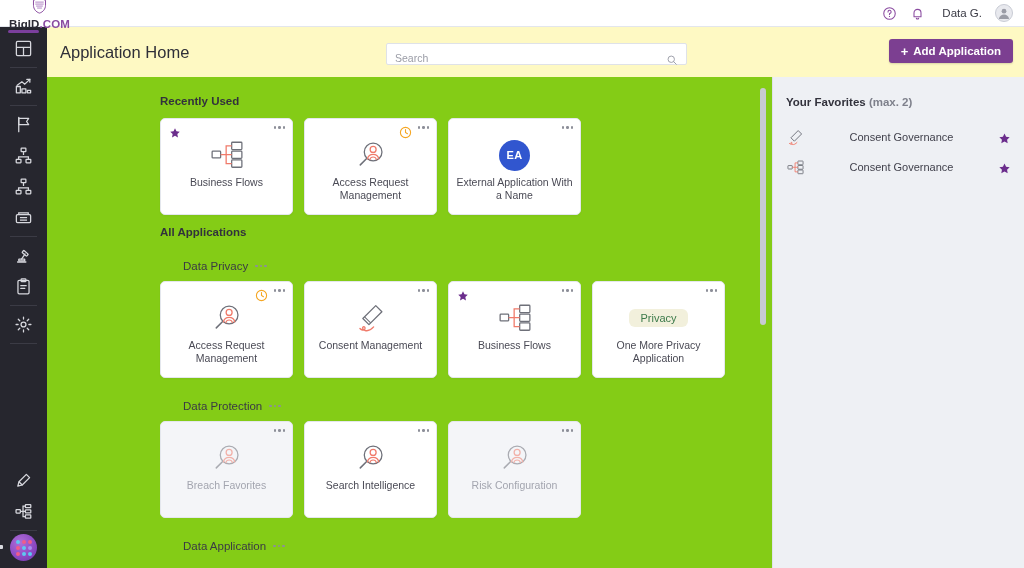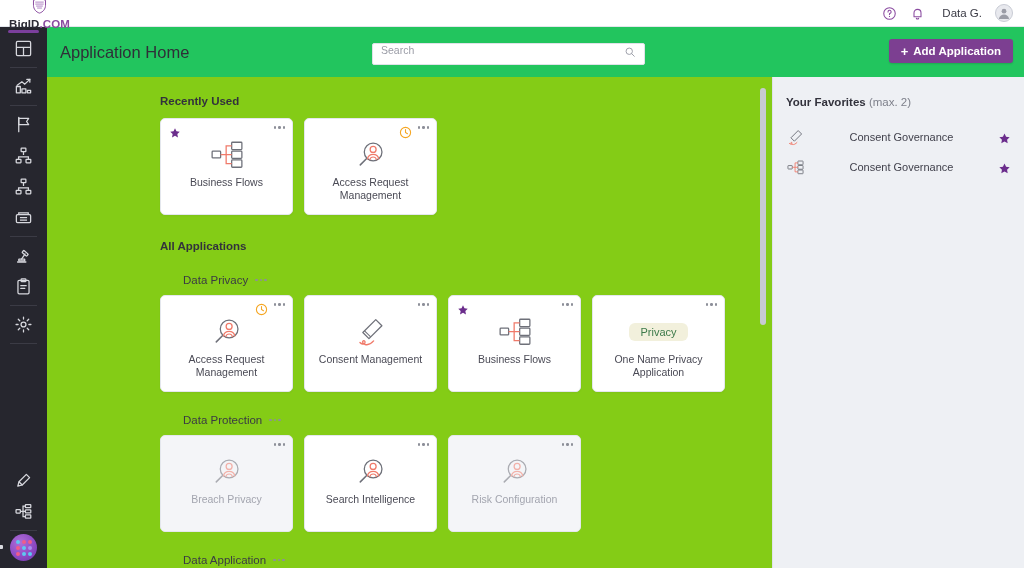--- a/index.html
+++ b/index.html
@@ -63,30 +63,30 @@
   .rail-bottom-dot i { width: 4px; height: 4px; border-radius: 50%; display:block; }
   .rail-leftdot {
     position: absolute; left: -11px; top: 11px;
     width: 4px; height: 4px; background: #d9dae0; border-radius: 1px;
   }
 
   
   .pagehead {
     position: absolute; top: 27px; left: 47px;
     width: 977px; height: 50px;
-    background: #22c55e;
+    background: #fef9c3;
     display: flex; align-items: center;
     z-index: 10;
   }
   .page-title { font-size: 16.5px; color: #2f2f38; padding-left: 13px; font-weight: normal; }
   .searchbox {
-    position: absolute; left: 325px; top: 16px;
-    width: 273px; height: 22px;
+    position: absolute; left: 339px; top: 16px;
+    width: 301px; height: 22px;
     background: #fff; border: 1px solid #dfe2e8; border-radius: 2px;
-    display: flex; align-items: flex-start;
+    display: flex; align-items: flex-end;
   }
   .searchbox input {
     flex: 1; border: 0; outline: 0; background: transparent;
     font-size: 10.5px; color: #4a4a55; padding: 0 8px;
     font-family: "Liberation Sans", sans-serif;
   }
   .searchbox input::placeholder { color: #9a9ca6; }
   .search-ic { width: 12px; height: 12px; color: #9a9ca6; margin-right: 8px; }
   .btn-add {
     position: absolute; right: 11px; top: 12px;
@@ -169,21 +169,21 @@
 
   
   .rightpanel {
     position: absolute; top: 77px; left: 772px;
     width: 252px; height: 491px;
     background: #eef0f4;
     border-left: 1px solid #e0e3e9;
     padding: 19px 13px 0 13px;
   }
   .fav-title { font-size: 11.5px; color: #32323c; font-weight: bold; margin-bottom: 14px; }
-  .fav-title .max { color: #7e808b; font-weight: normal; }
+  .fav-title .max { color: #7e808b; font-weight: bold; }
   .fav-row {
     display: flex; align-items: center; gap: 11px;
     height: 30px;
   }
   .fav-ic { width: 19px; height: 19px; display: flex; align-items: center; justify-content: center; }
   .fav-ic svg { display: block; }
   .fav-name { font-size: 11px; color: #41414c; flex: 1; text-align: center; }
   .fav-star { width: 13px; height: 13px; color: #6b2d8c; }
 </style>
 </head>
@@ -417,23 +417,35 @@
       <circle cx="22.5" cy="16.5" r="10.4" stroke="#6e7079" stroke-width="1.5"></circle>
       <path d="M14.6 24.4 7.4 31.6" stroke="#6e7079" stroke-width="1.8" stroke-linecap="round"></path>
       <circle cx="22.5" cy="13.4" r="3.5" stroke="#f07a6a" stroke-width="1.5"></circle>
       <path d="M15.8 24.6a6.9 6.9 0 0 1 13.4 0" stroke="#f07a6a" stroke-width="1.5" stroke-linecap="round"></path>
       <path d="M18.6 25.4a4 4 0 0 1 7.8 0" stroke="#f07a6a" stroke-width="1.3" stroke-linecap="round"></path>
     </svg>
             </span>
           </span>
     <span class="card-label">Access Request Management</span>
   </div>
+        <div class="card">
+
+    <span class="card-dots">
+            <i></i>
+            <i></i>
+            <i></i>
+          </span>
+    <span class="card-icon">
+            <span class="ea-avatar">EA</span>
+          </span>
+    <span class="card-label">External Application With a Name</span>
+  </div>
       </div>
 
-    <div class="sec-title" style="margin-top:25px">All Applications</div>
+    <div class="sec-title" style="margin-top:11px">All Applications</div>
 
     <div id="groups">
   <div>
     <div class="grp-row">
       <span class="grp-title">Data Privacy</span>
       <span class="dots-sm">
               <i></i>
               <i></i>
               <i></i>
             </span>
@@ -507,21 +519,21 @@
             <div class="card">
 
     <span class="card-dots">
                 <i></i>
                 <i></i>
                 <i></i>
               </span>
     <span class="card-icon">
                 <span class="badge-privacy">Privacy</span>
               </span>
-    <span class="card-label">One Name Privacy Application</span>
+    <span class="card-label">One More Privacy Application</span>
   </div>
     </div>
   </div>
   <div>
     <div class="grp-row">
       <span class="grp-title">Data Protection</span>
       <span class="dots-sm">
               <i></i>
               <i></i>
               <i></i>
@@ -539,21 +551,21 @@
                 <span>
                   <svg viewBox="0 0 40 40" width="34" height="34" fill="none">
       <circle cx="22.5" cy="16.5" r="10.4" stroke="#6e7079" stroke-width="1.5"></circle>
       <path d="M14.6 24.4 7.4 31.6" stroke="#6e7079" stroke-width="1.8" stroke-linecap="round"></path>
       <circle cx="22.5" cy="13.4" r="3.5" stroke="#f07a6a" stroke-width="1.5"></circle>
       <path d="M15.8 24.6a6.9 6.9 0 0 1 13.4 0" stroke="#f07a6a" stroke-width="1.5" stroke-linecap="round"></path>
       <path d="M18.6 25.4a4 4 0 0 1 7.8 0" stroke="#f07a6a" stroke-width="1.3" stroke-linecap="round"></path>
     </svg>
                 </span>
               </span>
-    <span class="card-label">Breach Privacy</span>
+    <span class="card-label">Breach Favorites</span>
   </div>
             <div class="card">
 
     <span class="card-dots">
                 <i></i>
                 <i></i>
                 <i></i>
               </span>
     <span class="card-icon">
                 <span>

